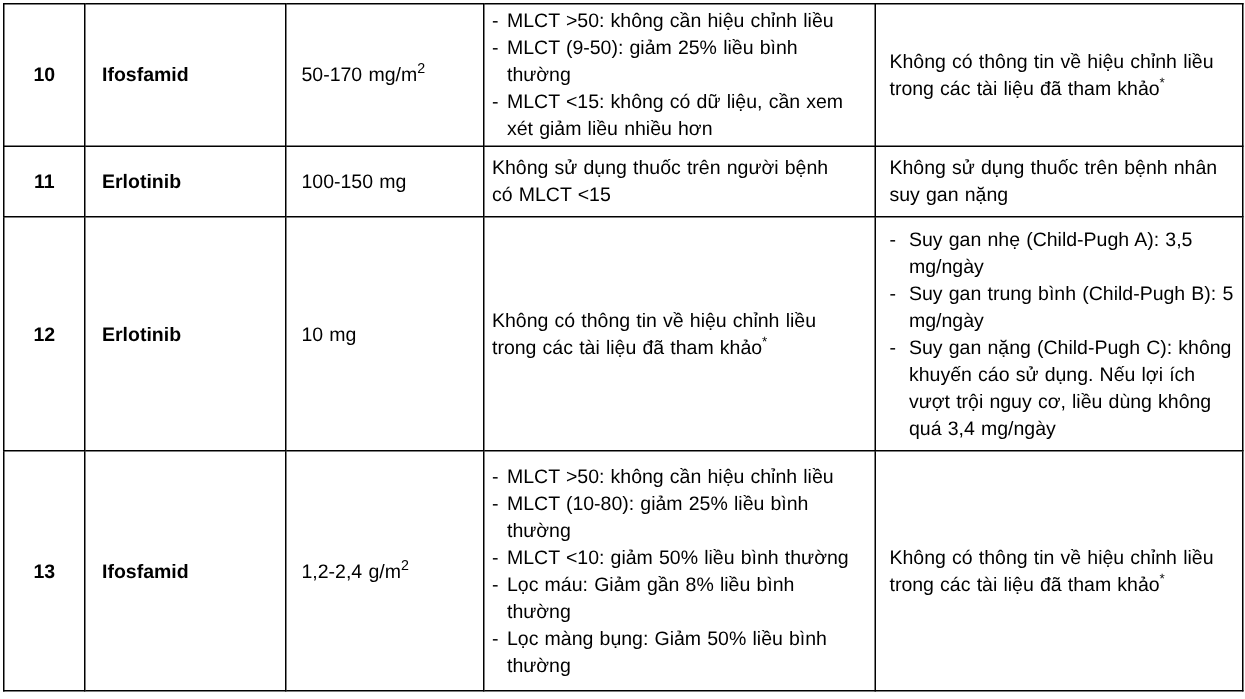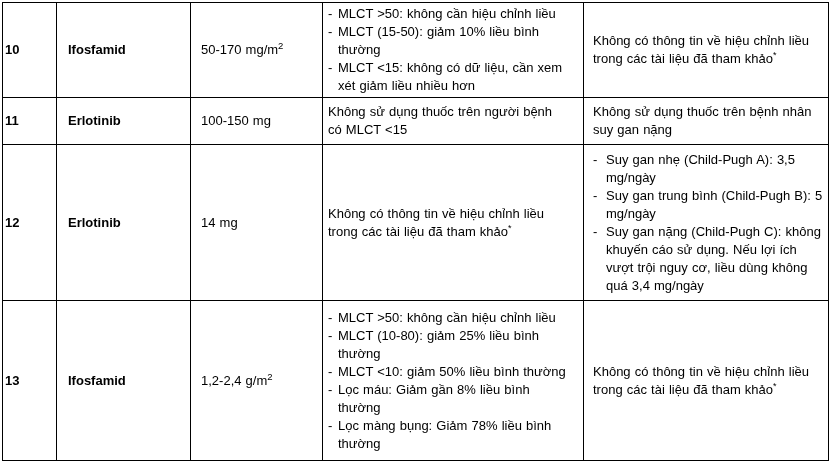--- a/index.html
+++ b/index.html
@@ -30,21 +30,21 @@
     font-size: 13px;
     line-height: 18px;
     overflow: hidden;
     word-spacing: 0.5px;
   }
   tr.r0 { height: 95px; }
   tr.r1 { height: 47px; margin-left: 40px; }
   tr.r2 { height: 156px; }
   tr.r3 { height: 160px; }
 
-  td.no   { text-align: left; font-weight: bold; padding: 2px; }
+  td.no   { text-align: center; font-weight: bold; padding: 2px; }
   td.drug { font-weight: bold; padding: 2px 4px 2px 11px; }
   td.dose { padding: 2px 4px 2px 10px; }
   td.renal   { padding: 2px 16px 2px 5px; }
   td.hepatic { padding: 2px 5px 2px 9px; }
 
   .bullet { display: flex; }
   .bullet .marker { flex: 0 0 10px; }
   td.hepatic .bullet .marker { flex: 0 0 13px; }
   .bullet .btext { flex: 1; }
 
@@ -75,21 +75,21 @@
         <td class="dose">
           <span>50-170 mg/m</span><sup class="unit-sup">2</sup>
         </td>
         <td class="renal">
           <div class="bullet">
             <span class="marker">-</span>
             <span class="btext">MLCT &gt;50: không cần hiệu chỉnh liều</span>
           </div>
           <div class="bullet">
             <span class="marker">-</span>
-            <span class="btext">MLCT (15-50): giảm 10% liều bình thường</span>
+            <span class="btext">MLCT (9-50): giảm 25% liều bình thường</span>
           </div>
           <div class="bullet">
             <span class="marker">-</span>
             <span class="btext">MLCT &lt;15: không có dữ liệu, cần xem xét giảm liều nhiều hơn</span>
           </div>
         </td>
         <td class="hepatic">
           <span>Không có thông tin về hiệu chỉnh liều trong các tài liệu đã tham khảo</span><sup class="star-sup">*</sup>
         </td>
       </tr>
@@ -113,21 +113,21 @@
       </tr>
 
       <tr class="r2">
         <td class="no">
           <span>12</span>
         </td>
         <td class="drug">
           <span>Erlotinib</span>
         </td>
         <td class="dose">
-          <span>14 mg</span>
+          <span>10 mg</span>
         </td>
         <td class="renal">
           <span>Không có thông tin về hiệu chỉnh liều trong các tài liệu đã tham khảo</span><sup class="star-sup">*</sup>
         </td>
         <td class="hepatic">
           <div class="bullet">
             <span class="marker">-</span>
             <span class="btext">Suy gan nhẹ (Child-Pugh A): 3,5 mg/ngày</span>
           </div>
           <div class="bullet">
@@ -163,21 +163,21 @@
           <div class="bullet">
             <span class="marker">-</span>
             <span class="btext">MLCT &lt;10: giảm 50% liều bình thường</span>
           </div>
           <div class="bullet">
             <span class="marker">-</span>
             <span class="btext">Lọc máu: Giảm gần 8% liều bình thường</span>
           </div>
           <div class="bullet">
             <span class="marker">-</span>
-            <span class="btext">Lọc màng bụng: Giảm 78% liều bình thường</span>
+            <span class="btext">Lọc màng bụng: Giảm 50% liều bình thường</span>
           </div>
         </td>
         <td class="hepatic">
           <span>Không có thông tin về hiệu chỉnh liều trong các tài liệu đã tham khảo</span><sup class="star-sup">*</sup>
         </td>
       </tr>
 
     </tbody>
   </table>
 </div>

